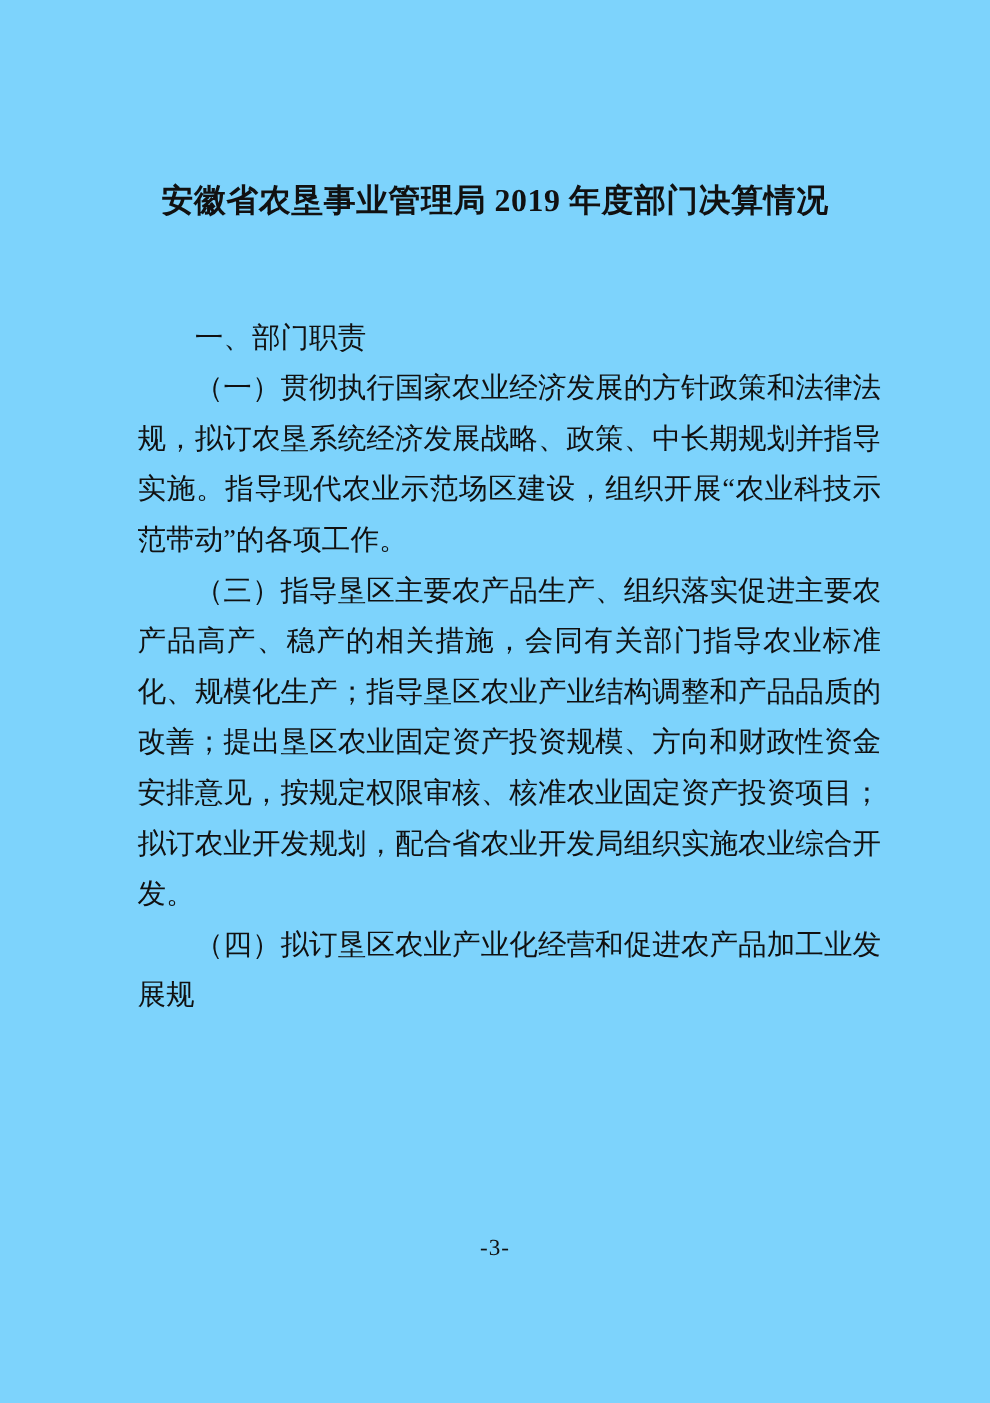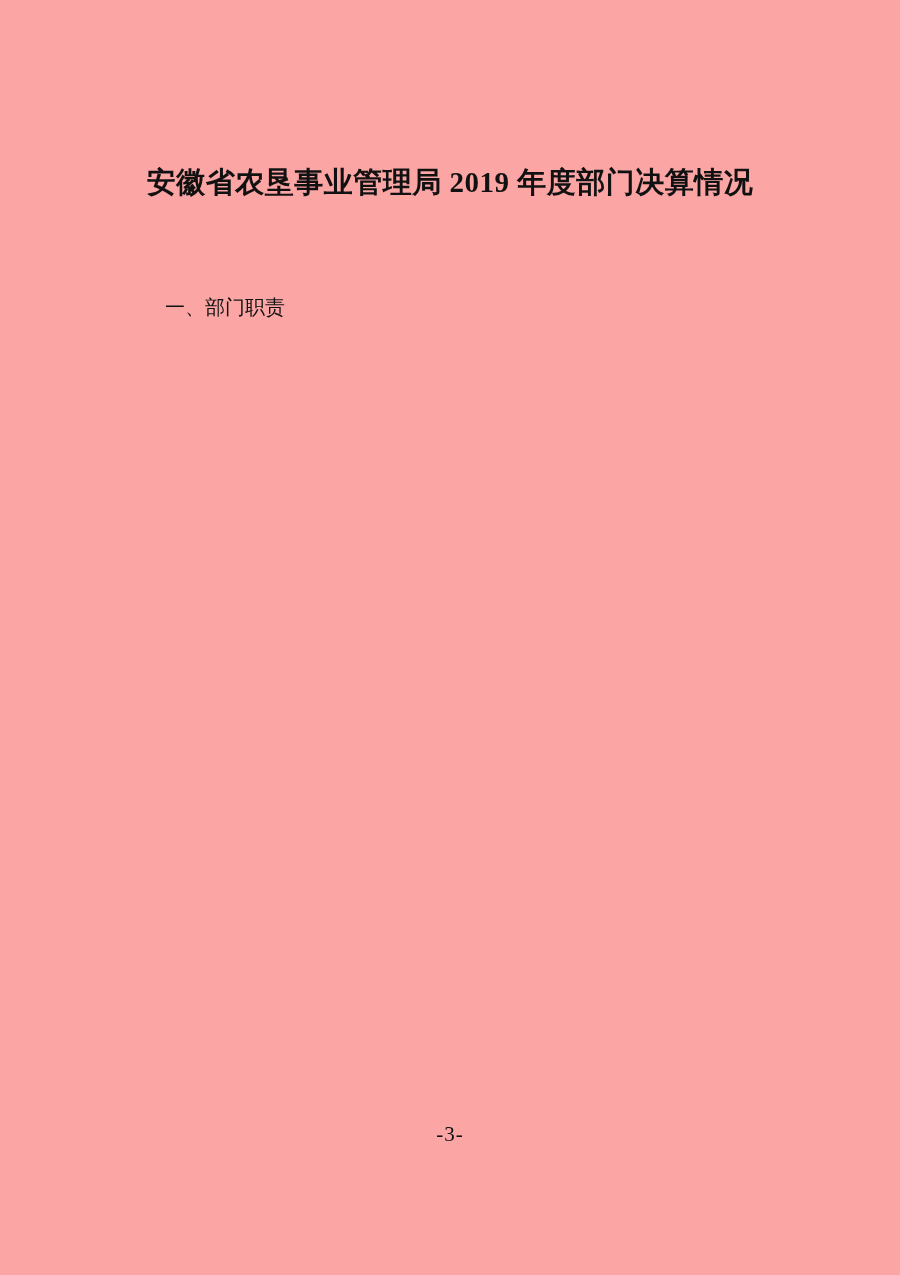--- a/index.html
+++ b/index.html
@@ -4,21 +4,21 @@
 <style>
   html, body {
     margin: 0;
     padding: 0;
     background: #e8e8e8;
   }
   .page {
     position: relative;
     width: 900px;
     height: 1275px;
-    background: #fca5a5;
+    background: #7dd3fc;
     overflow: hidden;
     font-family: "Liberation Serif", "DejaVu Serif", serif;
     color: #111111;
   }
   .doc-title {
     position: absolute;
     top: 163px;
     left: 0;
     width: 100%;
     margin: 0;
@@ -26,21 +26,21 @@
     font-size: 29px;
     font-weight: 700;
     letter-spacing: 0.5px;
     white-space: nowrap;
   }
   .doc-body {
     position: absolute;
     top: 284px;
     left: 125px;
     width: 676px;
-    font-size: 20px;
+    font-size: 26px;
     line-height: 46px;
     text-align: justify;
     text-justify: inter-character;
   }
   .doc-body p {
     margin: 0;
     padding: 0;
     text-indent: 2em;
   }
   .section-heading {
@@ -58,17 +58,20 @@
 </style>
 </head>
 <body>
 
 <div class="page">
 
   <h1 class="doc-title">安徽省农垦事业管理局 2019 年度部门决算情况</h1>
 
   <div class="doc-body">
     <p class="section-heading">一、部门职责</p>
+    <p>（一）贯彻执行国家农业经济发展的方针政策和法律法规，拟订农垦系统经济发展战略、政策、中长期规划并指导实施。指导现代农业示范场区建设，组织开展“农业科技示范带动”的各项工作。</p>
+    <p>（三）指导垦区主要农产品生产、组织落实促进主要农产品高产、稳产的相关措施，会同有关部门指导农业标准化、规模化生产；指导垦区农业产业结构调整和产品品质的改善；提出垦区农业固定资产投资规模、方向和财政性资金安排意见，按规定权限审核、核准农业固定资产投资项目；拟订农业开发规划，配合省农业开发局组织实施农业综合开发。</p>
+    <p>（四）拟订垦区农业产业化经营和促进农产品加工业发展规</p>
   </div>
 
   <div class="page-number">-3-</div>
 
 </div>
 
 </body></html>

